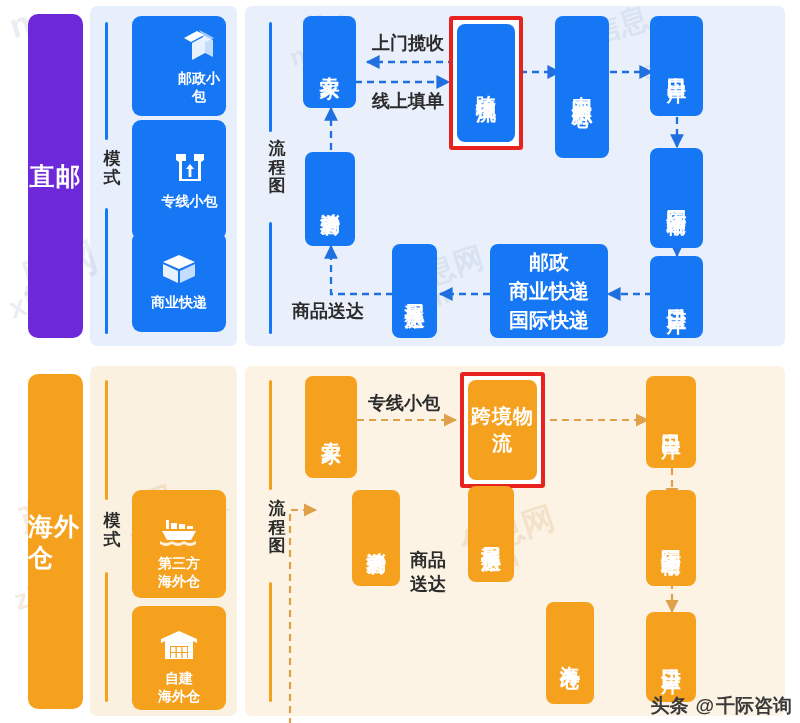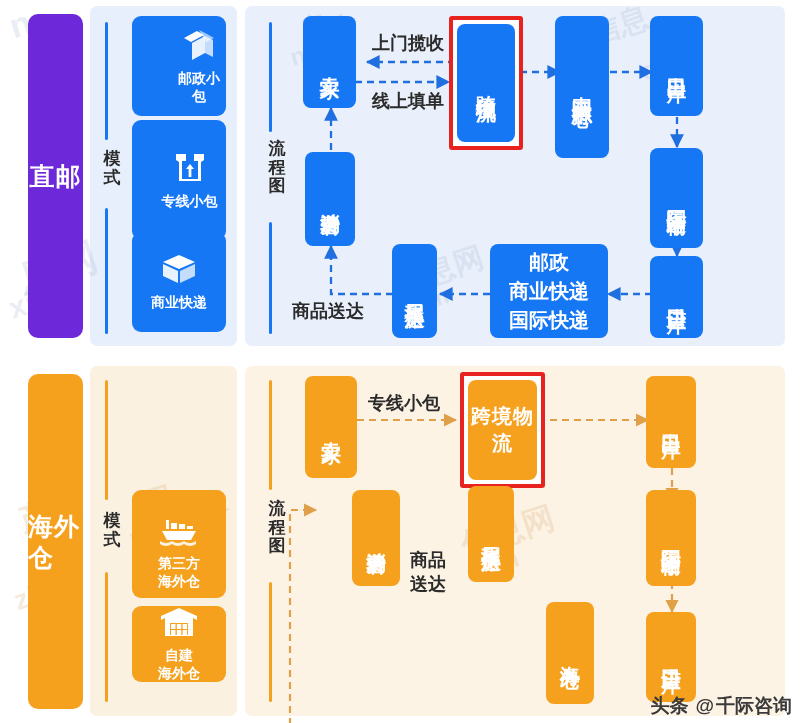--- a/index.html
+++ b/index.html
@@ -229,21 +229,21 @@
         <rect x="28" y="10" width="6" height="3"></rect>
         <path d="M3 15 h34 l-5 9 H8 Z"></path>
         <path d="M1 25 q6 4 12 0 q6 4 12 0 q6 4 12 0 l0 3 q-6 4 -12 0 q-6 4 -12 0 q-6 4 -12 0 Z" opacity="0.85"></path>
       </g>
         </svg>
     </span>
     <span class="tx">第三方
 海外仓</span>
   </div>
 
-  <div class="mcard orange" style="top:246px; height:76px; white-space:pre-line;justify-content:flex-end;">
+  <div class="mcard orange" style="top:246px; height:104px; white-space:pre-line;">
     <span class="ic">
       <svg width="40" height="32" viewBox="0 0 40 32">
           <g fill="#fff">
         <path d="M2 10 L20 2 L38 10 L38 14 L34 12 L34 30 L6 30 L6 12 L2 14 Z"></path>
         <rect x="11" y="17" width="18" height="12" fill="#f5a11e"></rect>
         <rect x="12" y="18" width="4.5" height="5" fill="#fff"></rect>
         <rect x="17.8" y="18" width="4.5" height="5" fill="#fff"></rect>
         <rect x="23.6" y="18" width="4.5" height="5" fill="#fff"></rect>
         <rect x="12" y="24" width="4.5" height="5" fill="#fff"></rect>
         <rect x="17.8" y="24" width="4.5" height="5" fill="#fff"></rect>

